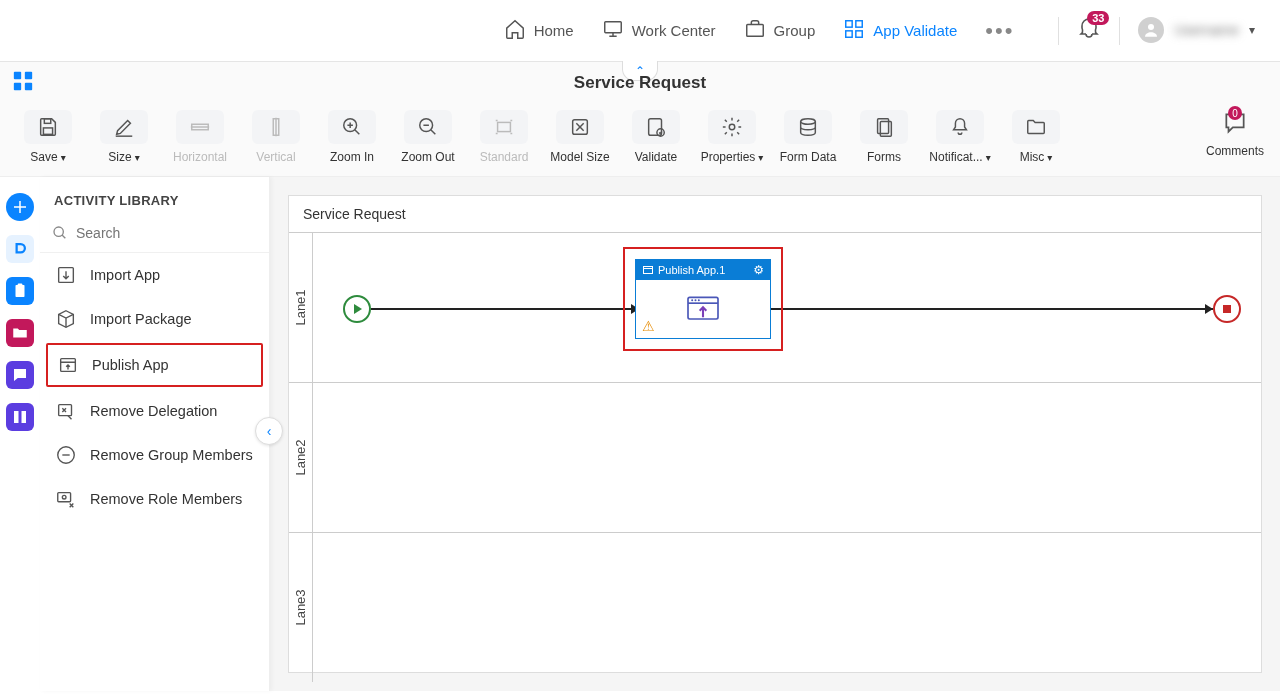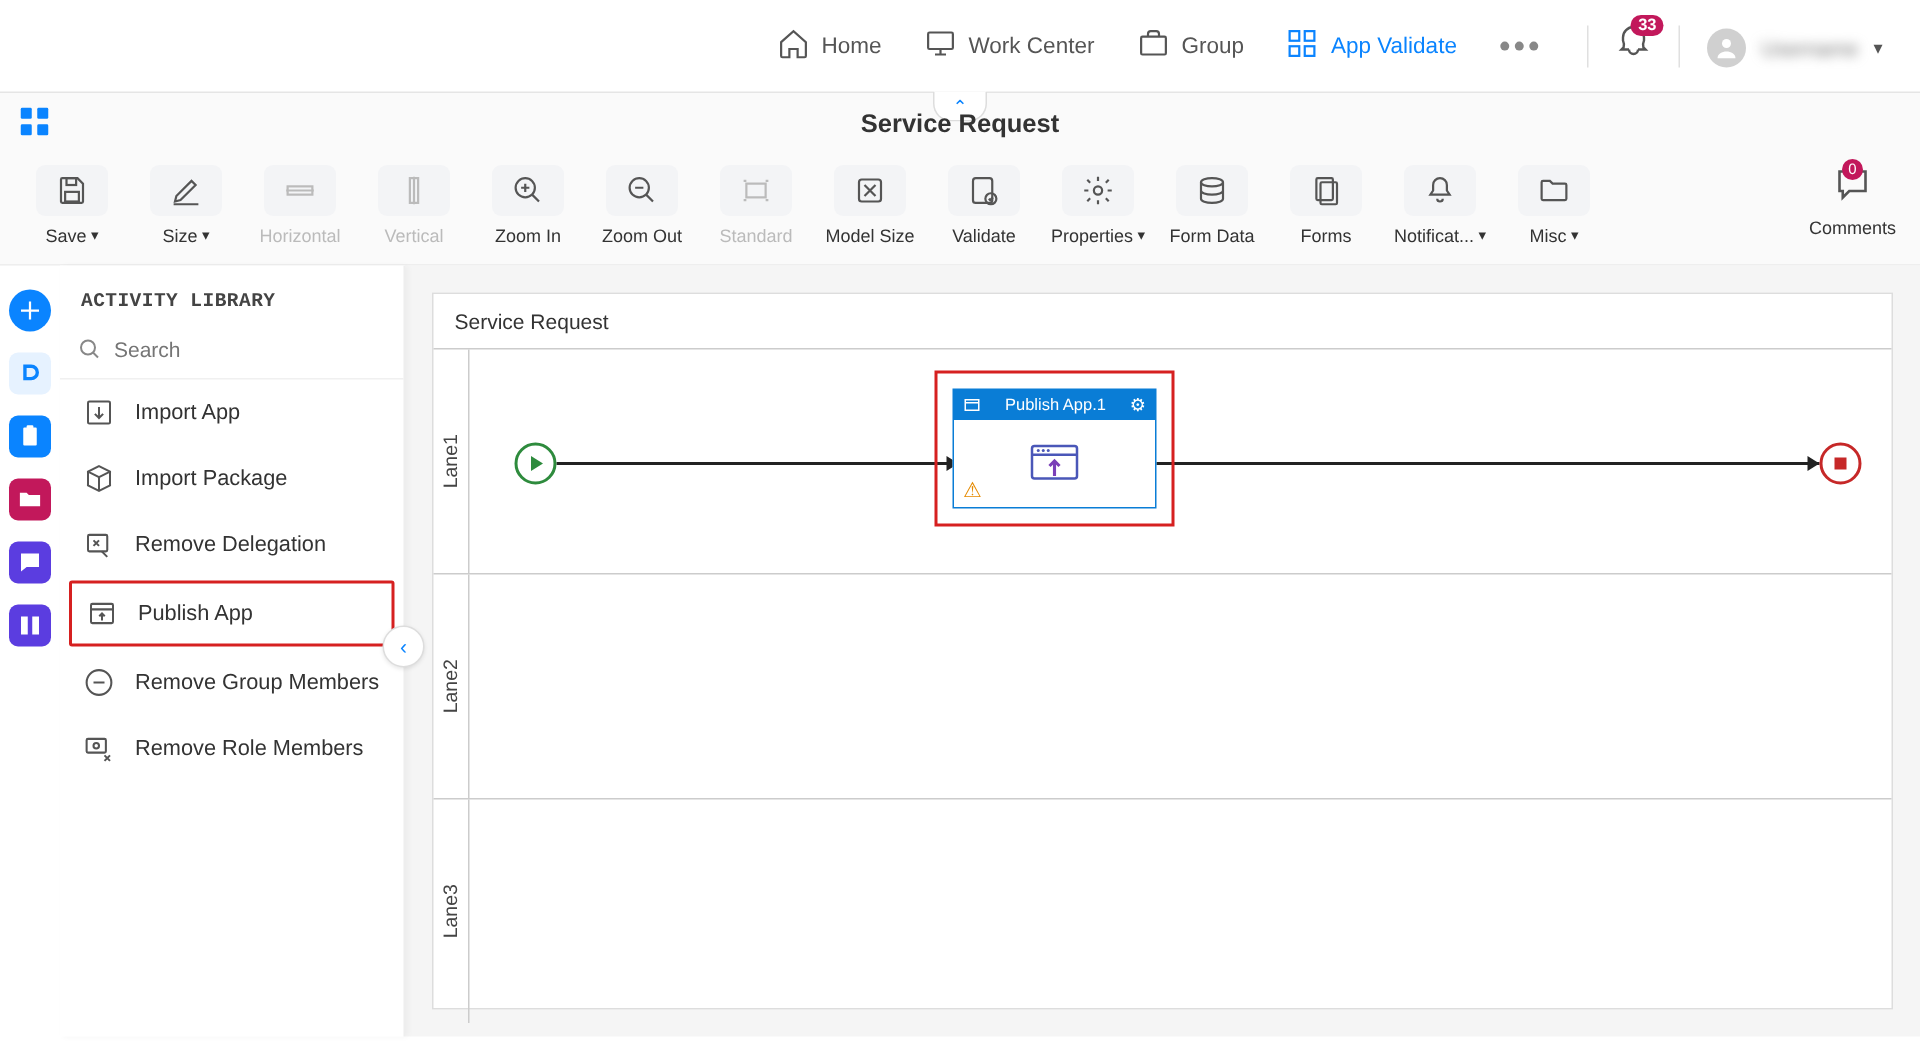--- a/index.html
+++ b/index.html
@@ -8,21 +8,21 @@
 
 .top-nav { height: 62px; display: flex; align-items: center; padding: 0 25px; border-bottom: 1px solid #e5e5e5; }
 .logo { font-size: 28px; font-weight: 600; letter-spacing: -1px; color: #111; display: flex; align-items: center; }
 .logo .dot { width: 22px; height: 22px; background: #0a84ff; border-radius: 50%; display: inline-flex; align-items: center; justify-content: center; margin: 0 2px; position: relative; }
 .logo .dot::after { content:''; width:6px; height:6px; background:#fff; border-radius:50%; position:absolute; top:4px; right:4px; }
 .nav-items { display: flex; margin-left: auto; gap: 28px; align-items: center; }
 .nav-item { display: flex; align-items: center; gap: 8px; color: #555; font-size: 15px; cursor: pointer; }
 .nav-item.active { color: #0a84ff; }
 .nav-icon svg { width: 22px; height: 22px; stroke: currentColor; fill: none; stroke-width: 1.6; }
 .nav-more { color: #888; font-size: 22px; letter-spacing: 2px; cursor:pointer; }
-.nav-right { display:flex; align-items:flex-end; gap:18px; margin-left: 30px; }
+.nav-right { display:flex; align-items:flex-start; gap:18px; margin-left: 44px; }
 .divider { width:1px; height:28px; background:#e0e0e0; }
 .bell-wrap { position: relative; cursor:pointer; }
 .bell-wrap svg { width:24px; height:24px; stroke:#555; fill:none; stroke-width:1.6; }
 .badge { position:absolute; top:-6px; right:-8px; background:#c2185b; color:#fff; font-size:11px; border-radius:10px; padding:1px 5px; font-weight:600; }
 .user-area { display:flex; align-items:center; gap:10px; cursor:pointer; }
 .avatar { width:26px; height:26px; background:#d0d0d0; border-radius:50%; display:flex; align-items:center; justify-content:center; }
 .avatar svg { width:18px; height:18px; fill:#fff; }
 .user-name { filter: blur(4px); color:#777; font-size:14px; }
 .chevron-down { font-size:12px; color:#555; }
 
@@ -54,21 +54,21 @@
 .rail-btn svg { width:18px; height:18px; fill:#fff; }
 .rail-add { background:#0a84ff; border-radius:50%; }
 .rail-d { background:#e6f2ff; }
 .rail-d svg path { fill:#0a84ff; }
 .rail-clip { background:#0a84ff; }
 .rail-folder { background:#c2185b; }
 .rail-chat { background:#5b3de0; }
 .rail-col { background:#5b3de0; }
 
 .sidebar { width:230px; background:#fff; border-right:1px solid #eee; box-shadow: 2px 0 4px rgba(0,0,0,0.04); display:flex; flex-direction:column; position:relative; }
-.sidebar-title { padding:16px 14px 10px; font-size:13px; font-weight:700; color:#444; letter-spacing:0.3px;font-family:Liberation Mono, monospace; }
+.sidebar-title { padding:16px 14px 10px; font-size:13px; font-weight:700; color:#444; letter-spacing:0.3px; }
 .search-wrap { padding:6px 12px 10px; border-bottom:1px solid #f0f0f0; display:flex; align-items:center; gap:8px; }
 .search-wrap svg { width:18px; height:18px; stroke:#888; fill:none; stroke-width:2; }
 .search-input { border:none; outline:none; font-size:14px; color:#737373; flex:1; }
 .lib-list { overflow-y:auto; flex:1; }
 .lib-item { display:flex; align-items:center; gap:12px; padding:10px 14px; font-size:14.5px; color:#333; cursor:pointer; }
 .lib-item.highlighted { border:2px solid #d62020; border-radius:2px; margin:2px 6px; padding:8px 8px; }
 .lib-icon { width:24px; height:24px; display:flex; align-items:center; justify-content:center; }
 .lib-icon svg { width:22px; height:22px; stroke:#555; fill:none; stroke-width:1.5; }
 .collapse-handle { position:absolute; right:-14px; top:240px; width:28px; height:28px; background:#fff; border:1px solid #ddd; border-radius:50%; display:flex; align-items:center; justify-content:center; color:#0a84ff; cursor:pointer; font-size:14px; box-shadow:0 1px 3px rgba(0,0,0,0.1); }
 
@@ -384,37 +384,37 @@
       </div>
       <div class="lib-item">
         <span class="lib-icon">
             <svg viewBox="0 0 24 24">
               <path d="M12 3l8 4v10l-8 4-8-4V7z"></path>
               <path d="M4 7l8 4 8-4M12 11v10"></path>
             </svg>
           </span>
         <span>Import Package</span>
       </div>
+      <div class="lib-item highlighted">
+        <span class="lib-icon">
+            <svg viewBox="0 0 24 24">
+              <rect x="4" y="5" width="16" height="14" rx="1"></rect>
+              <path d="M4 9h16M12 17v-5M10 14l2-2 2 2"></path>
+            </svg>
+          </span>
+        <span>Publish App</span>
+      </div>
       <div class="lib-item">
         <span class="lib-icon">
             <svg viewBox="0 0 24 24">
               <rect x="4" y="5" width="14" height="12" rx="1"></rect>
               <path d="M8 9l4 4M12 9l-4 4M14 17l4 4"></path>
             </svg>
           </span>
         <span>Remove Delegation</span>
-      </div>
-      <div class="lib-item highlighted">
-        <span class="lib-icon">
-            <svg viewBox="0 0 24 24">
-              <rect x="4" y="5" width="16" height="14" rx="1"></rect>
-              <path d="M4 9h16M12 17v-5M10 14l2-2 2 2"></path>
-            </svg>
-          </span>
-        <span>Publish App</span>
       </div>
       <div class="lib-item">
         <span class="lib-icon">
             <svg viewBox="0 0 24 24">
               <circle cx="12" cy="12" r="9"></circle>
               <path d="M8 12h8"></path>
             </svg>
           </span>
         <span>Remove Group Members</span>
       </div>
@@ -440,21 +440,21 @@
             <span>Lane1</span>
           </div>
         <div class="lane-body">
           <div class="flow-line"></div>
           <div class="arrow-head arrow1"></div>
           <div class="arrow-head arrow2"></div>
           <div class="start-node"></div>
           <div class="activity-box-wrap">
             <div class="activity-box">
               <div class="activity-header">
-                <span style="display:flex;gap:16px;">
+                <span style="display:flex;gap:4px;">
                   <svg width="12" height="12" viewBox="0 0 24 24" fill="none" stroke="#fff" stroke-width="2">
                       <rect x="3" y="5" width="18" height="14"></rect>
                       <path d="M3 9h18"></path>
                     </svg>
                   <span>Publish App.1</span>
                 </span>
                 <span class="gear">⚙</span>
               </div>
               <div class="activity-body">
                 <svg viewBox="0 0 48 40">

